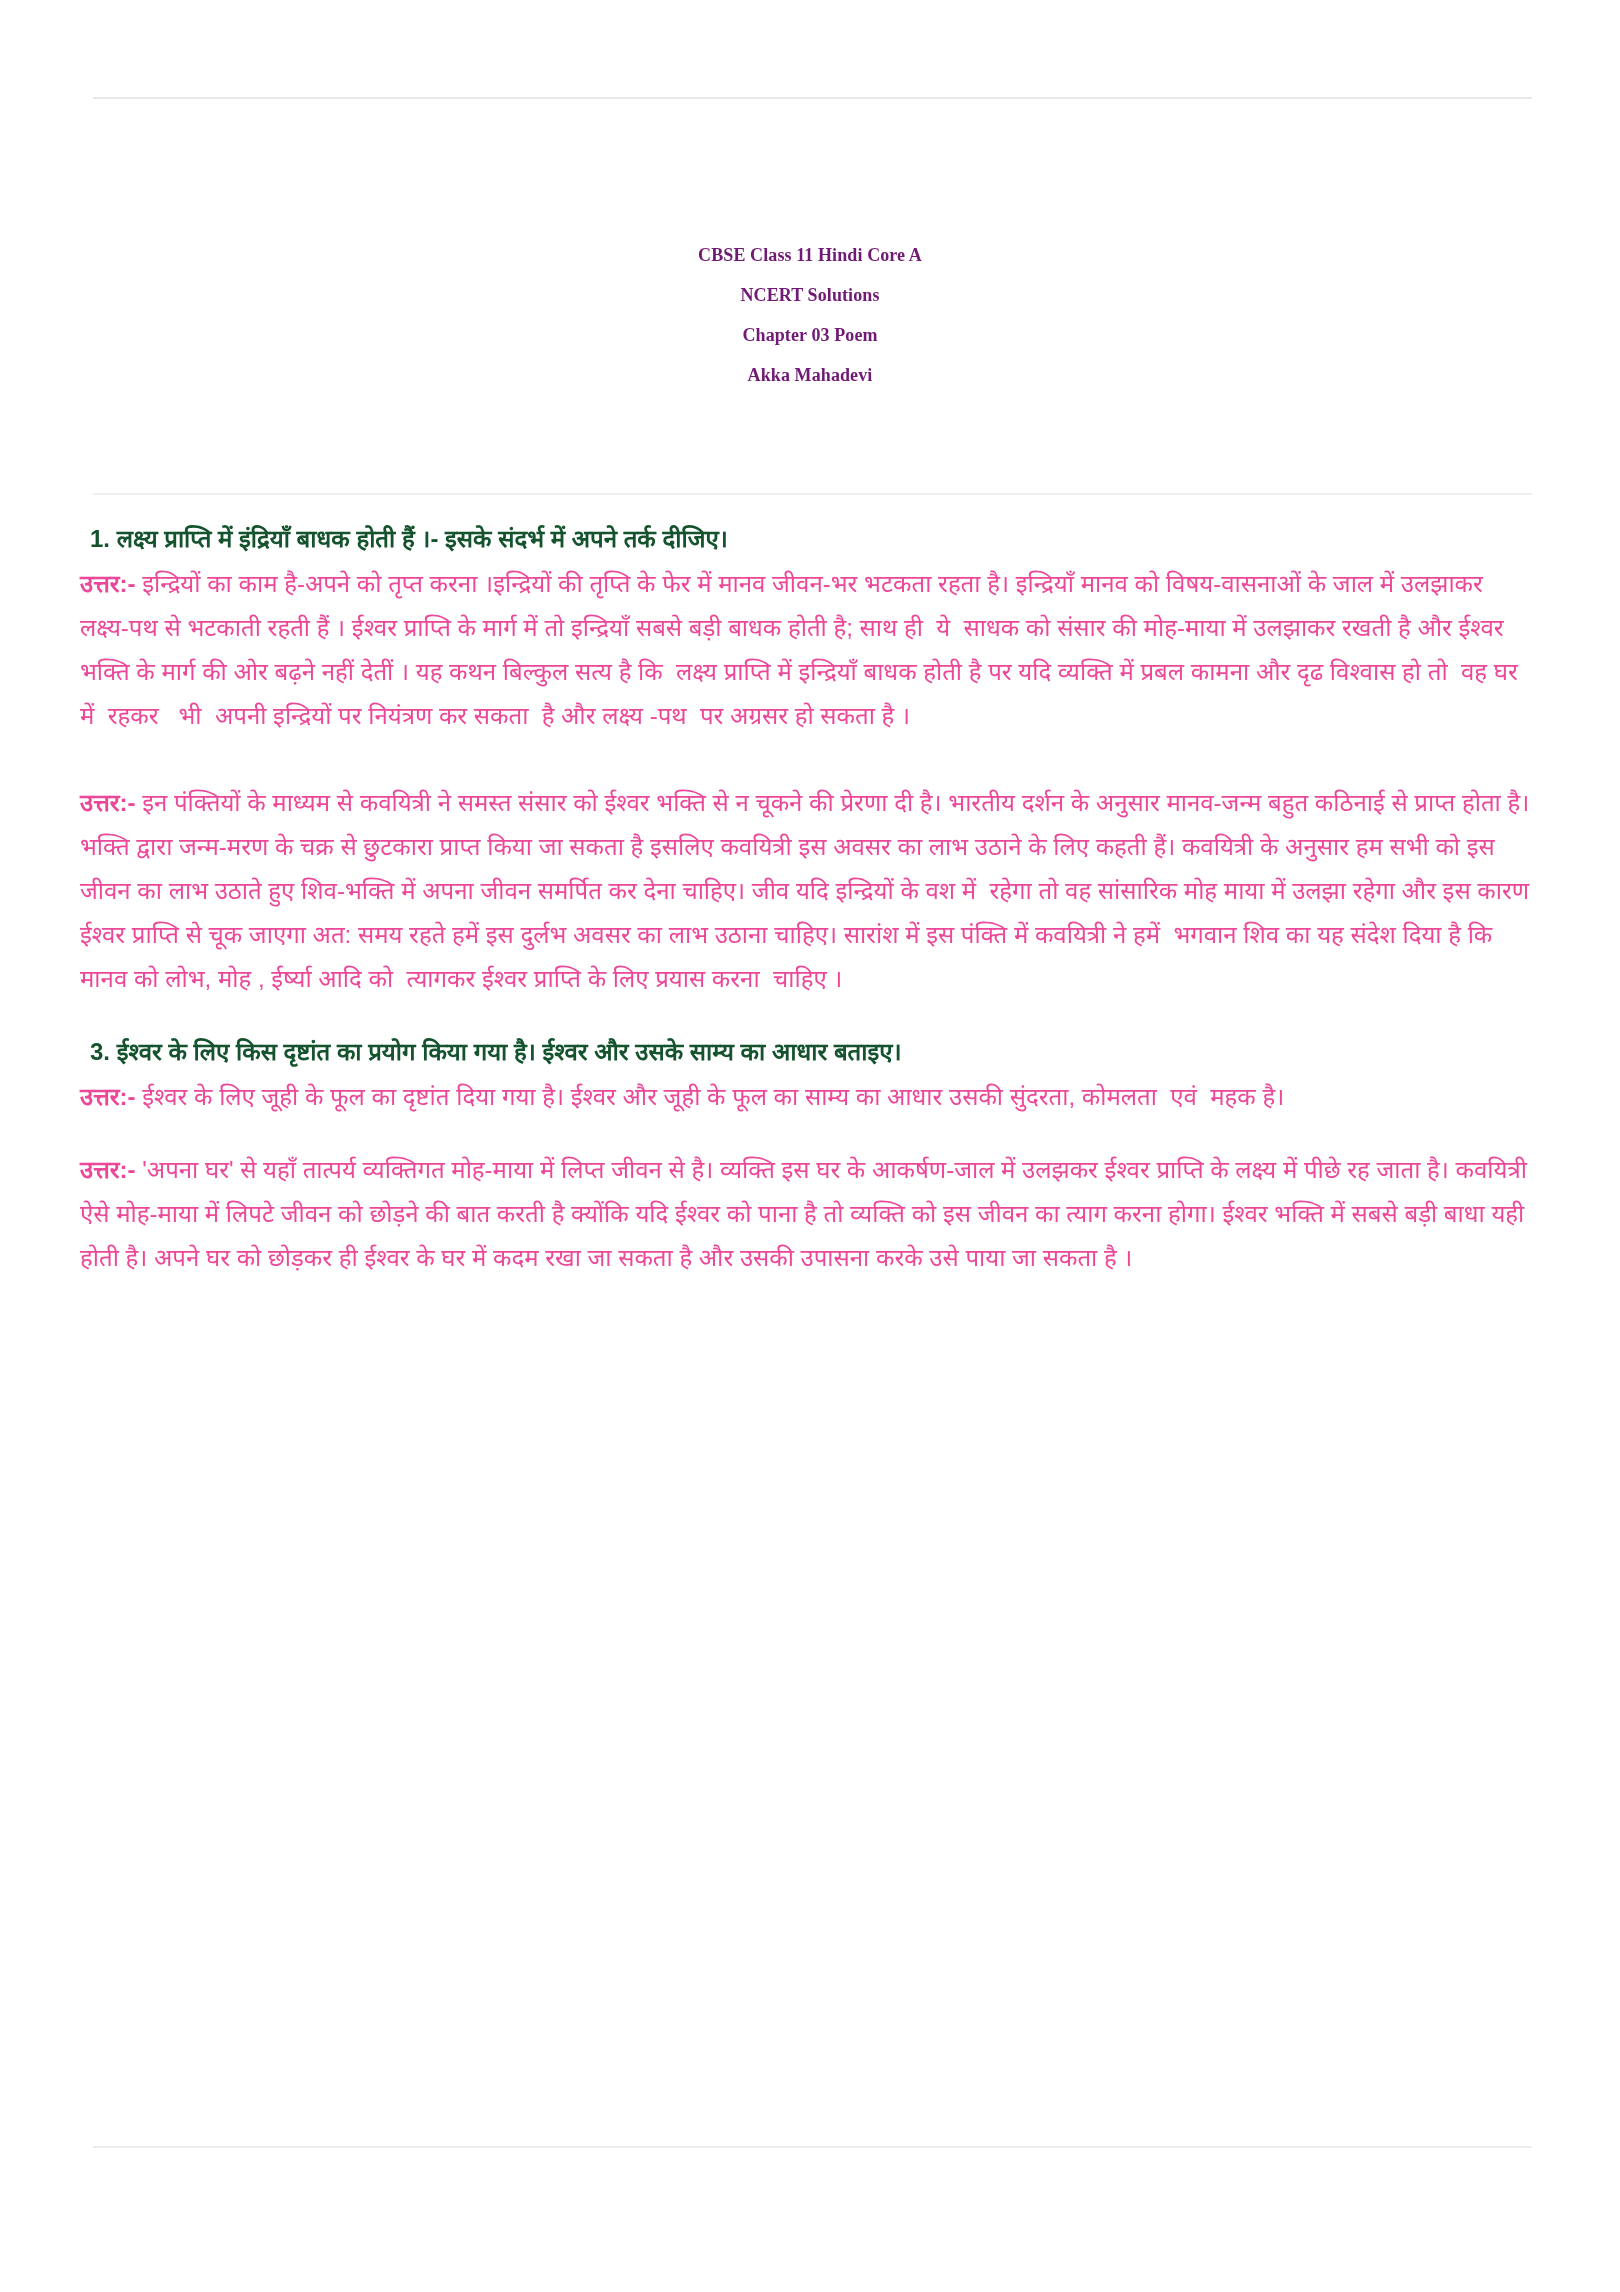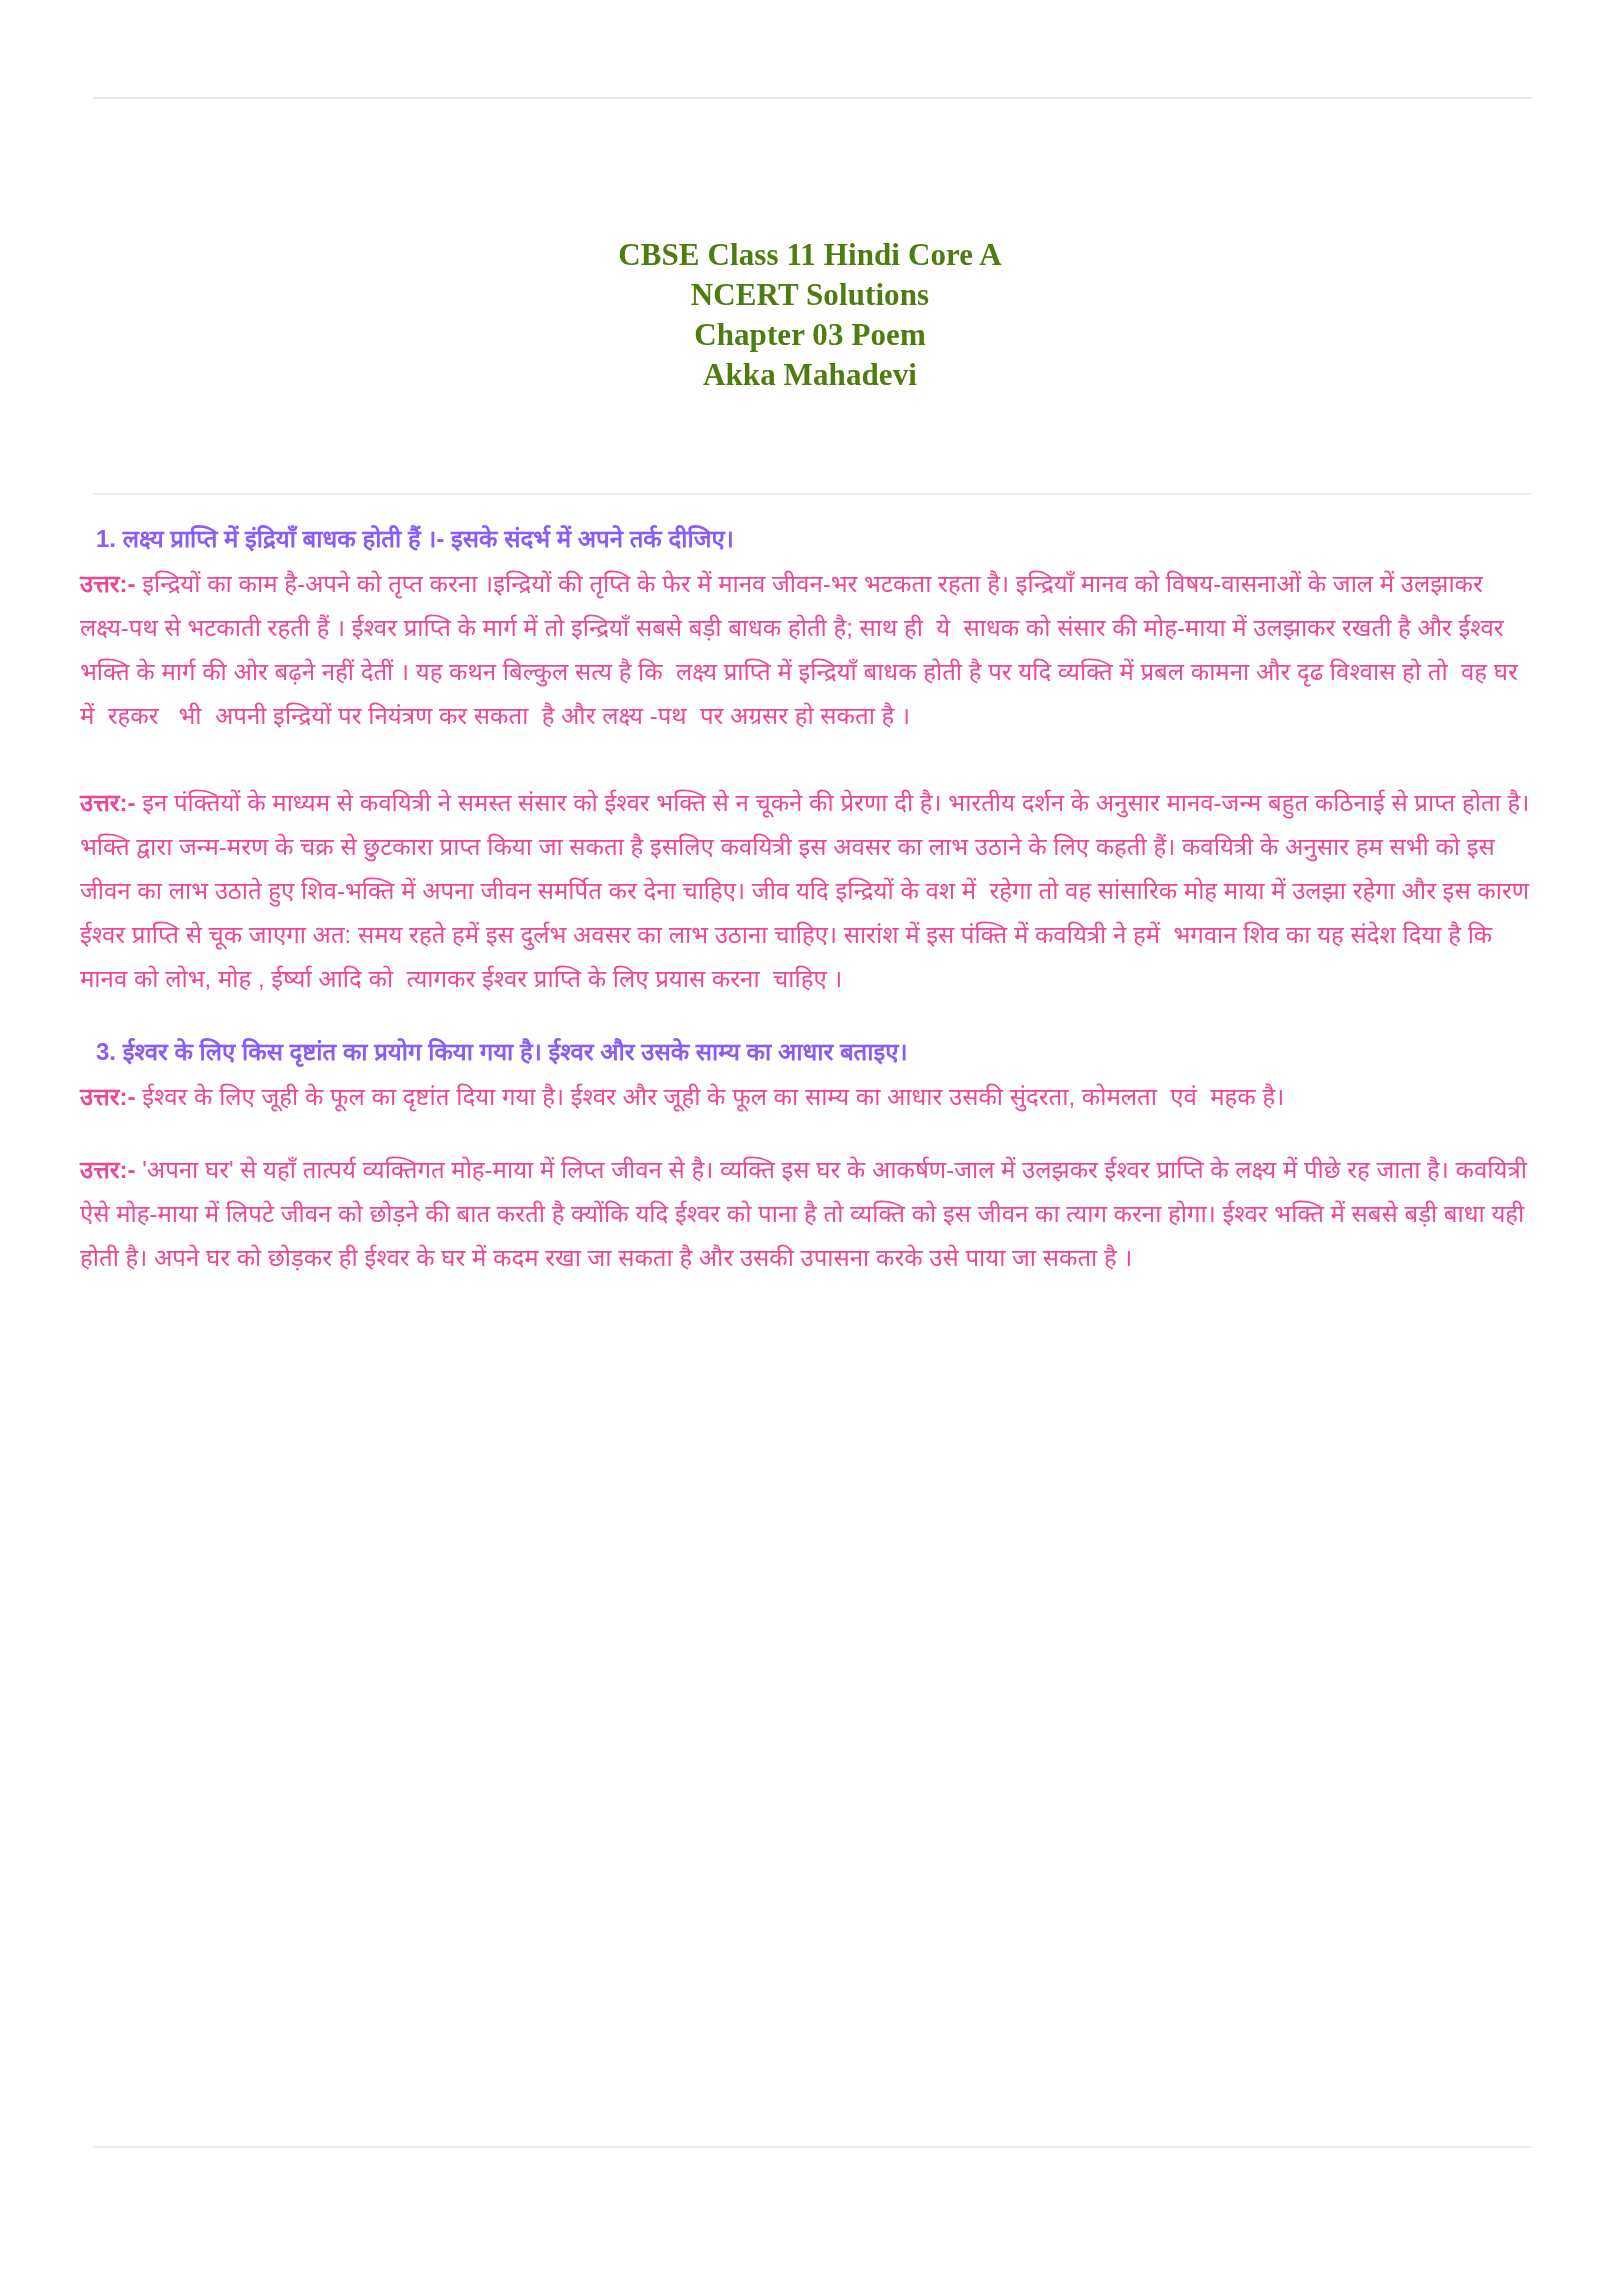--- a/index.html
+++ b/index.html
@@ -39,45 +39,45 @@
   .title-block {
     position: absolute;
     top: 235px;
     left: 0;
     right: 0;
     text-align: center;
   }
   .title-line {
     font-family: "Liberation Serif", "DejaVu Serif", serif;
     font-weight: 700;
-    font-size: 31px;
+    font-size: 18px;
     line-height: 40px;
     letter-spacing: 0.1px;
-    color: #4d7c0f;
+    color: #701a75;
   }
 
   
   .content {
     position: absolute;
     top: 517px;
     left: 80px;
     width: 1451px;
   }
 
   .qa-block {
     margin-bottom: 0;
   }
 
   .q-heading {
     font-family: "Liberation Sans", "DejaVu Sans", sans-serif;
     font-weight: 700;
     font-size: 24px;
     line-height: 43px;
-    color: #8b5cf6;
-    margin: 0 0 2px 16px;
+    color: #14532d;
+    margin: 0 0 2px 10px;
   }
   .q-heading.regular {
     font-weight: 400;
   }
 
   .ans {
     font-family: "Liberation Sans", "DejaVu Sans", sans-serif;
     font-weight: 400;
     font-size: 24px;
     line-height: 44px;

